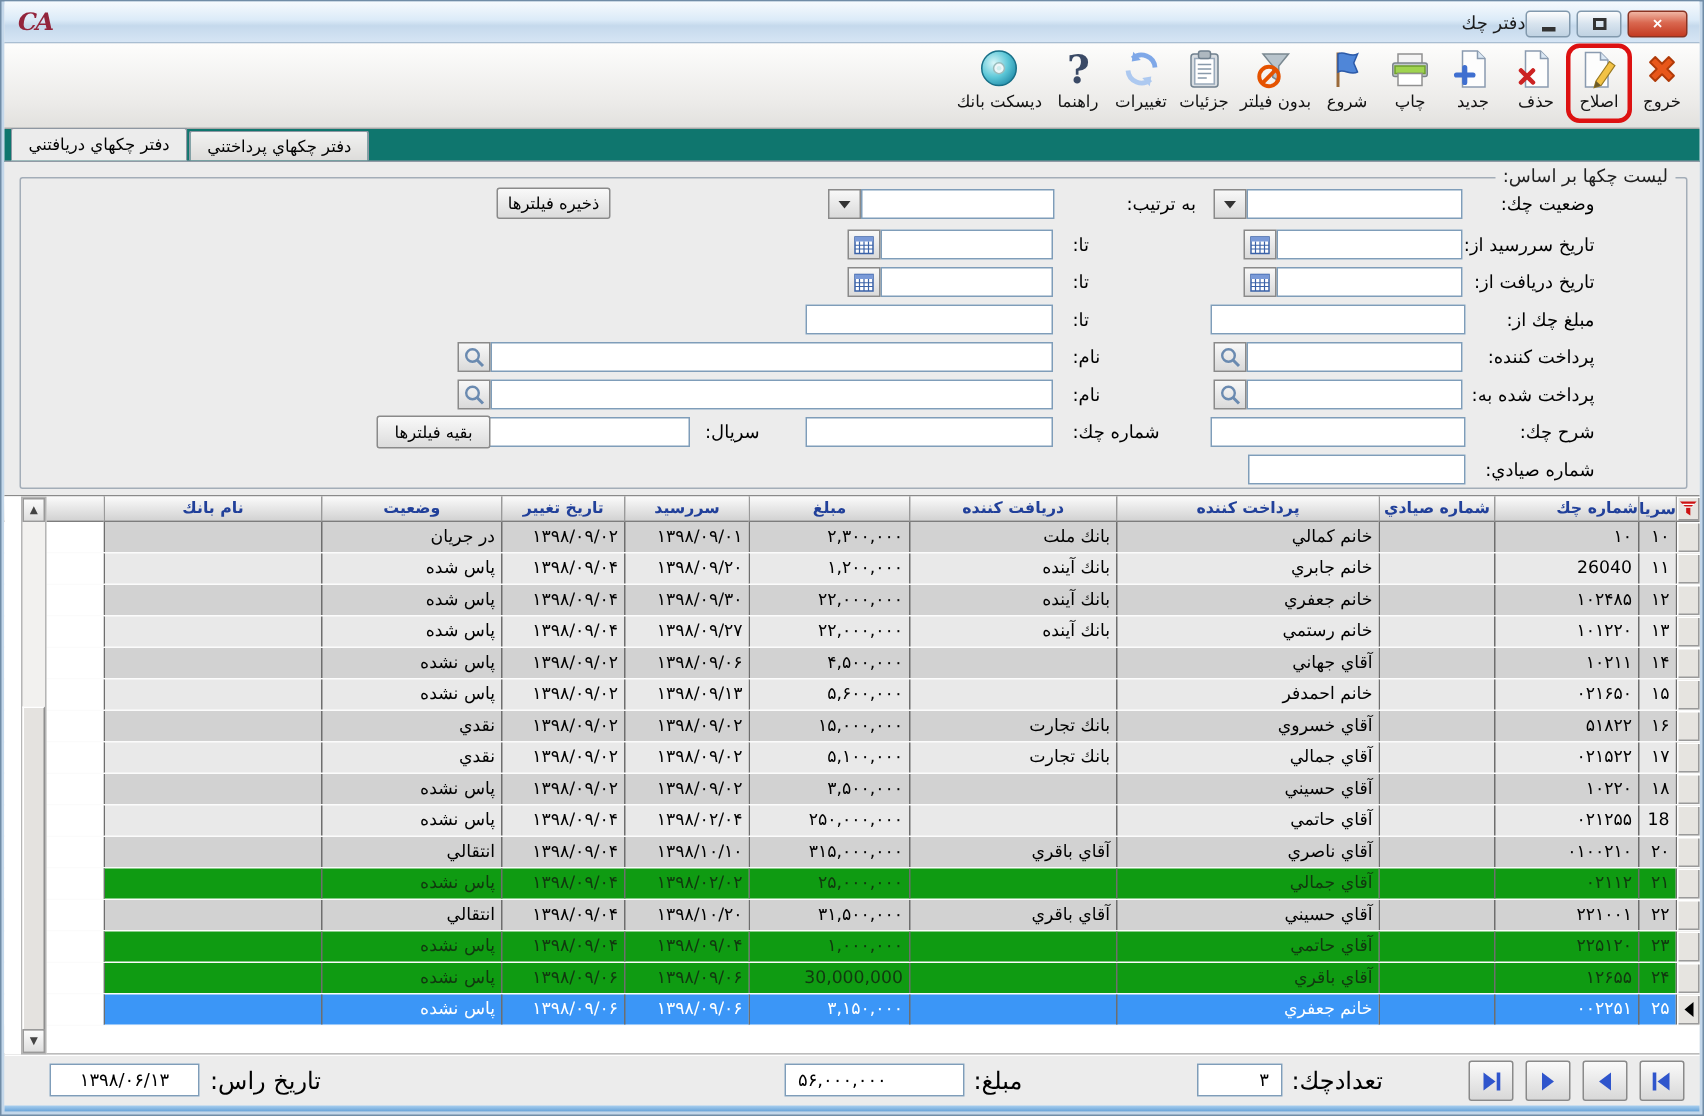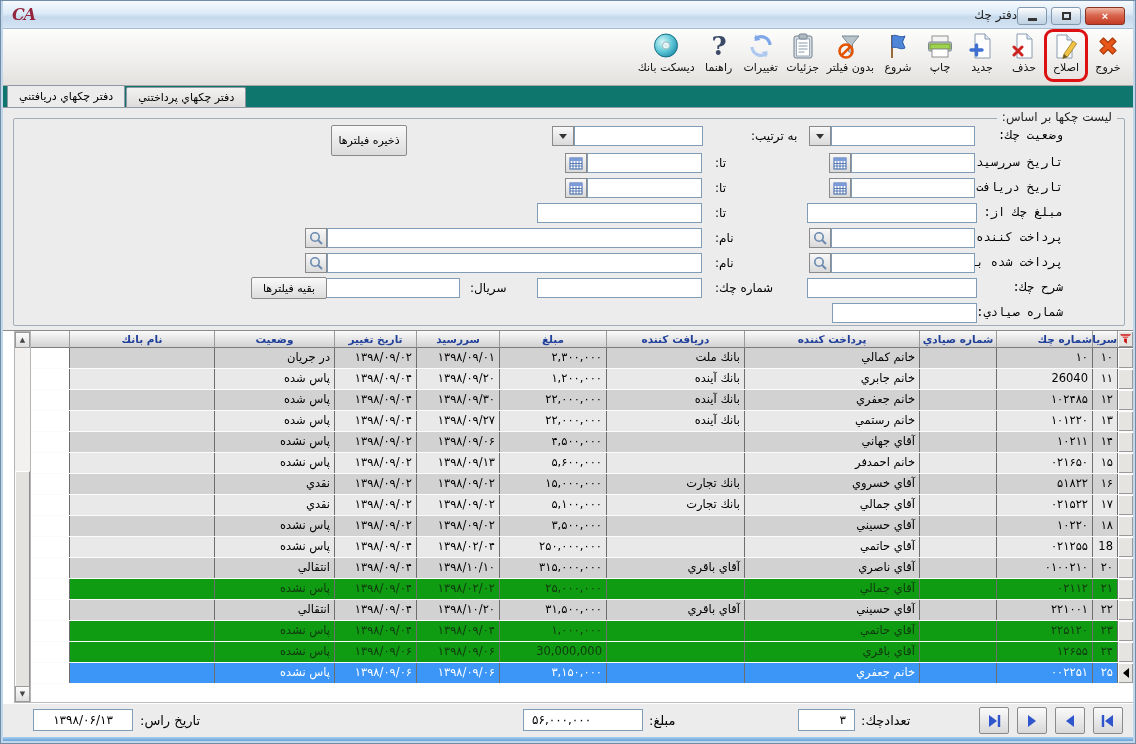--- a/index.html
+++ b/index.html
@@ -40,21 +40,21 @@
     border-bottom:1px solid #919aa5; direction:ltr; display:flex; align-items:flex-end; padding-left:4px; }
   .tab { height:20px; padding:0 11px; line-height:19px; font-size:11px; border:1px solid #8e97a2; border-bottom:none;
     border-radius:2px 2px 0 0; background:linear-gradient(#f2f2f1,#dddcda); margin-right:1px; }
   .tab.active { height:22px; line-height:21px; background:#ececec; position:relative; z-index:2; }
 
   
   .filter-panel { position:absolute; left:3px; right:3px; top:108px; height:222px; background:#ececec; }
   .groupbox { position:absolute; left:10px; right:8px; top:10px; bottom:4px; border:1px solid #a3adb8; border-radius:2px; }
   .group-title { position:absolute; top:2px; right:16px; background:#ececec; padding:0 5px; font-size:12px; color:#222; }
   .f-label { position:absolute; height:20px; line-height:20px; font-size:12px; white-space:nowrap; }
-  .lbl-r { right:70px; text-align:left;font-family:Liberation Mono, monospace; }
+  .lbl-r { right:70px; text-align:left; }
   .lbl-m { left:712px; }
   .field { background:#fff; border:1px solid #7f9db9; height:20px; font-family:inherit; font-size:12px; padding:0 8px; }
   .fgroup { position:absolute; height:20px; display:flex; }
   .fgroup .field { flex:1; min-width:0; height:20px; }
   .side-btn { width:22px; height:20px; border:1px solid #8a8a8a; background:linear-gradient(#f8f8f8,#dadada);
     display:flex; align-items:center; justify-content:center; padding:0; cursor:default; }
   .combo-arrow { width:0; height:0; border-left:4px solid transparent; border-right:4px solid transparent; border-top:5px solid #333; }
   .btn { border:1px solid #8a8a8a; background:linear-gradient(#f9f9f9,#dcdcdc); font-family:inherit; font-size:11px;
     border-radius:2px; cursor:default; }
 
@@ -87,21 +87,21 @@
   .sb-btn { position:absolute; left:0; width:15px; height:16px; background:linear-gradient(#fcfcfc,#dedede); border:1px solid #9a9a9a;
     font-size:7px; line-height:14px; text-align:center; color:#444; cursor:default; }
   .sb-up { top:0; } .sb-down { bottom:0; }
   .sb-thumb { position:absolute; left:0; width:15px; top:139px; height:216px; background:#e4e2df;
     border:1px solid; border-color:#fff #8e8e8e #8e8e8e #fff; cursor:default; }
   .grid-leftgap { position:absolute; left:0; top:0; width:11px; height:372px; background:#fff; z-index:2; }
 
   
   .statusbar { position:absolute; left:3px; right:3px; top:702px; height:35px; background:#ececec;
     border-top:1px solid #bcbcbc; box-shadow:inset 0 1px 0 #fff; }
-  .sb-item { position:absolute; font-size:13px; line-height:22px; }
+  .sb-item { position:absolute; font-size:16px; line-height:22px; }
   .sb-field { position:absolute; top:6px; height:22px; }
   .nav-btn { position:absolute; top:4px; width:30px; height:27px; border:1px solid #8a8a8a; border-radius:2px;
     background:linear-gradient(#fafafa,#d8d8d8); display:flex; align-items:center; justify-content:center; padding:0; cursor:default; }
   .bottom-strip { position:absolute; left:3px; right:3px; top:737px; height:4px;
     background:linear-gradient(#a9cfef,#66a2d8); }
 </style>
 </head>
 <body>
 
 <div class="window">
@@ -258,21 +258,21 @@
           <span class="combo-arrow"></span>
         </button>
     </div>
     <span class="f-label lbl-m" style="top:18px; left:748px">به ترتيب:</span>
     <div class="fgroup" style="top:18px; right:430px; width:151px">
       <input class="field" style="">
       <button class="side-btn">
           <span class="combo-arrow"></span>
         </button>
     </div>
-    <button class="btn" style="position:absolute; top:17px; left:328px; width:76px; height:31px">ذخيره فيلترها</button>
+    <button class="btn" style="position:absolute; top:17px; left:328px; width:76px; height:21px">ذخيره فيلترها</button>
 
     <span class="f-label lbl-r" style="top:45px">تاريخ سررسيد از:</span>
     <div class="fgroup" style="top:45px; right:158px; width:146px">
       <input class="field" style="">
       <button class="side-btn">
           <svg width="16" height="16" viewBox="0 0 16 16">
             <rect x="2" y="3" width="12" height="11" fill="#fff" stroke="#3a62a8"></rect>
             <rect x="2" y="3" width="12" height="3" fill="#7a9ad8"></rect>
             <path d="M2 8.5h12M2 11h12M5 6v8M8 6v8M11 6v8" stroke="#3a62a8" stroke-width="0.8"></path>
           </svg>

